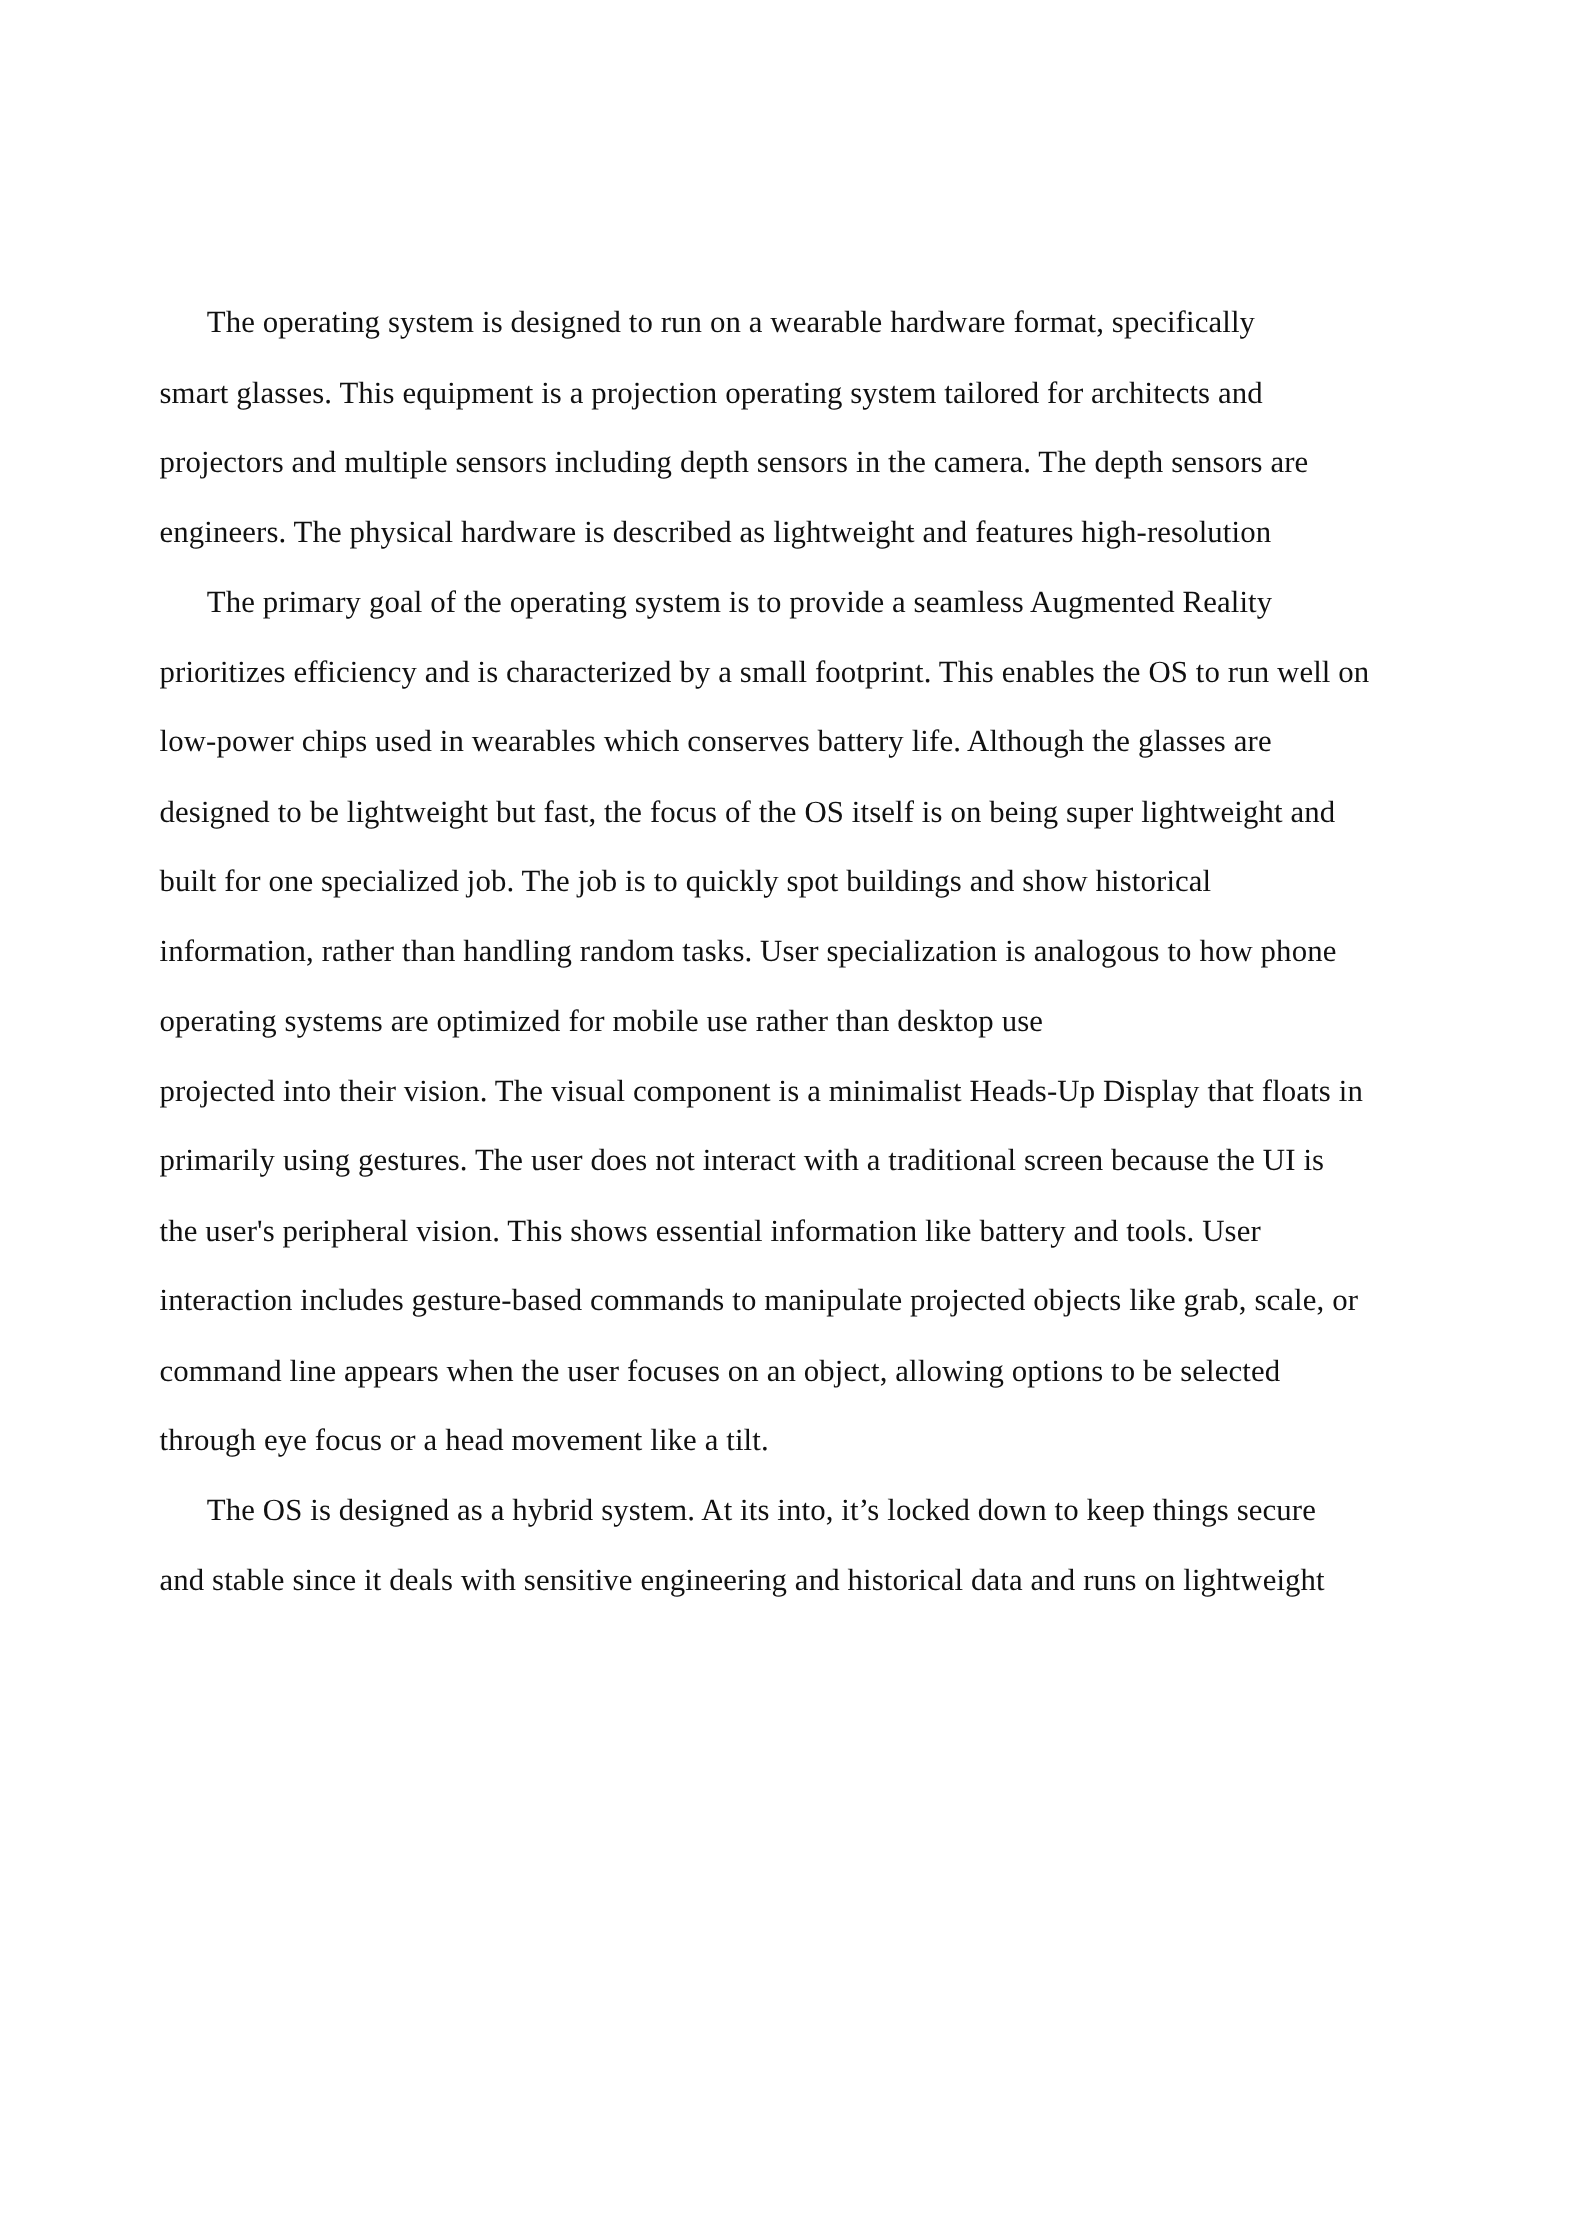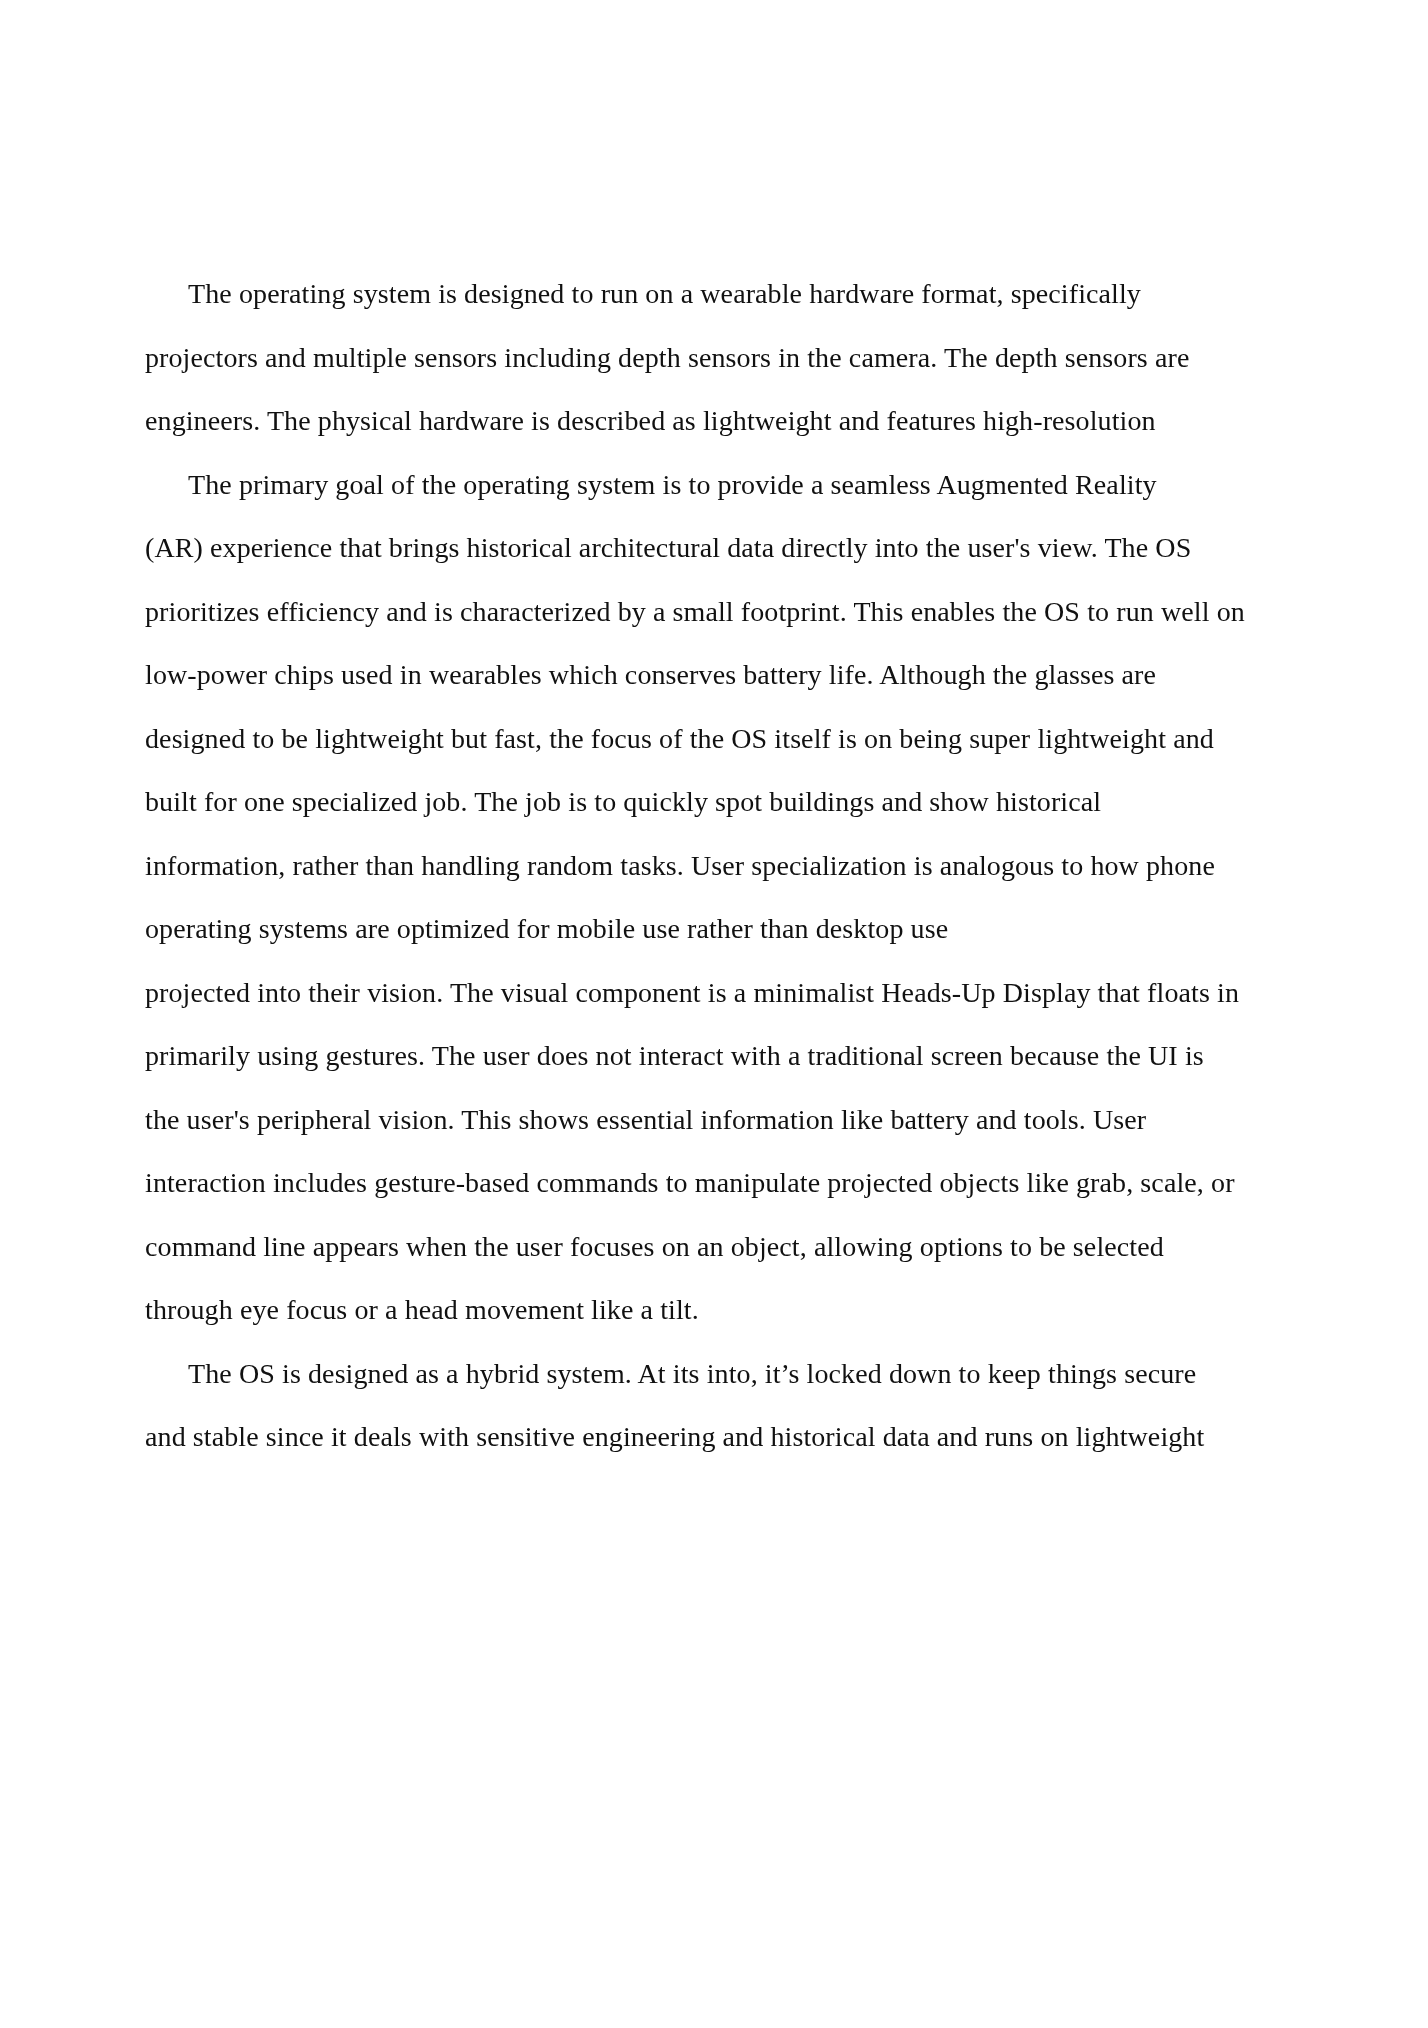--- a/index.html
+++ b/index.html
@@ -41,27 +41,27 @@
     padding-left: 43px;
   }
 </style>
 </head>
 <body>
 
 <div class="page">
 
   <div class="para">
     <span class="line indent">The operating system is designed to run on a wearable hardware format, specifically</span>
+    <span class="line">smart glasses. This equipment is a projection operating system tailored for architects and</span>
     <span class="line">projectors and multiple sensors including depth sensors in the camera. The depth sensors are</span>
     <span class="line">engineers. The physical hardware is described as lightweight and features high-resolution</span>
   </div>
 
   <div class="para">
     <span class="line indent">The primary goal of the operating system is to provide a seamless Augmented Reality</span>
-    <span class="line">(AR) experience that brings historical architectural data directly into the user's view. The OS</span>
     <span class="line">prioritizes efficiency and is characterized by a small footprint. This enables the OS to run well on</span>
     <span class="line">low-power chips used in wearables which conserves battery life. Although the glasses are</span>
     <span class="line">designed to be lightweight but fast, the focus of the OS itself is on being super lightweight and</span>
     <span class="line">built for one specialized job. The job is to quickly spot buildings and show historical</span>
     <span class="line">information, rather than handling random tasks. User specialization is analogous to how phone</span>
     <span class="line">operating systems are optimized for mobile use rather than desktop use</span>
   </div>
 
   <div class="para">
     <span class="line">projected into their vision. The visual component is a minimalist Heads-Up Display that floats in</span>

